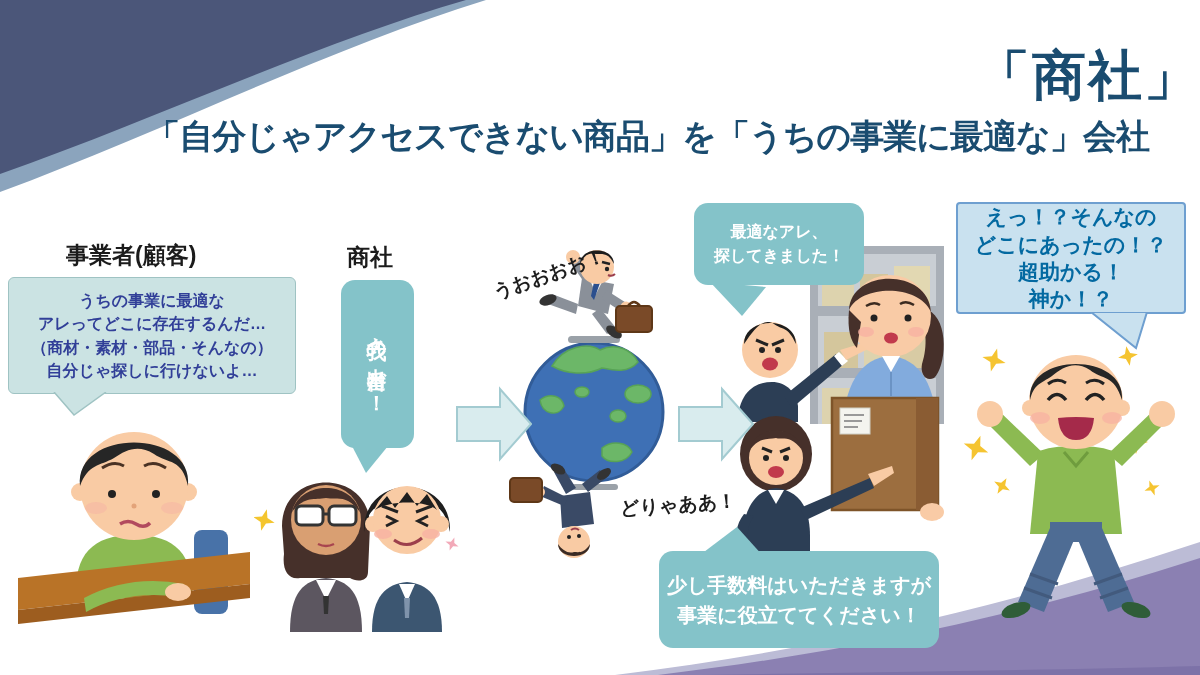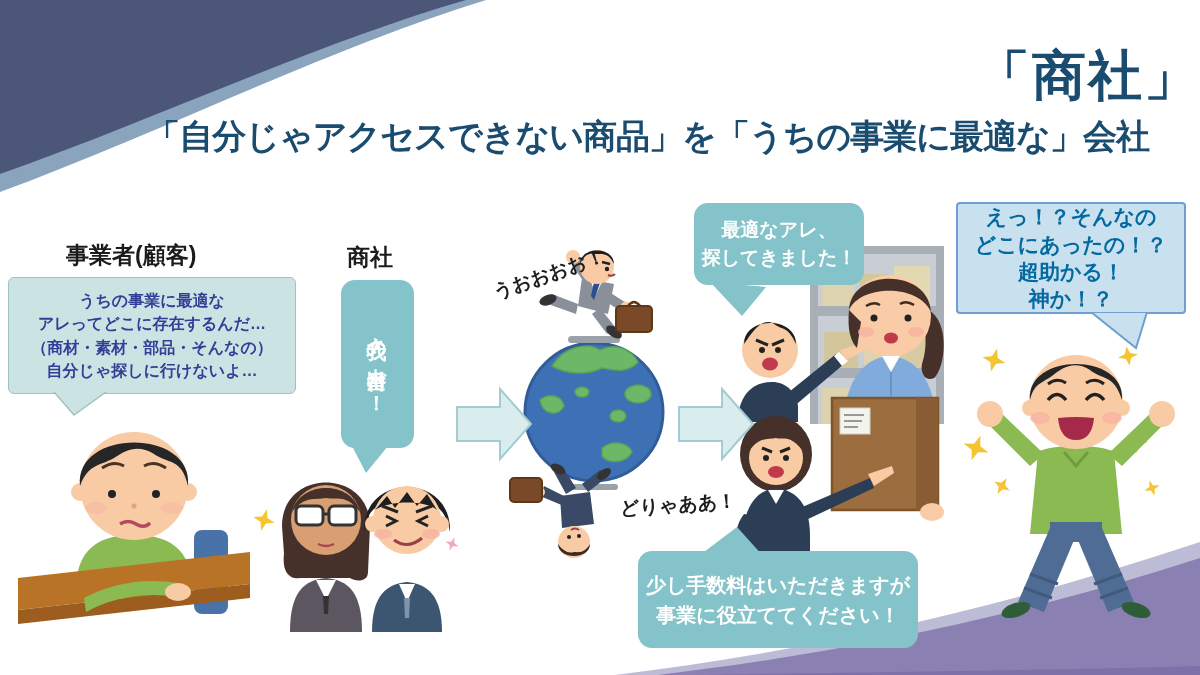--- a/index.html
+++ b/index.html
@@ -320,29 +320,29 @@
   </svg>
 
   <div class="abs bubble-vertical" style="left:341px;top:280px;width:73px;height:168px;">我々の出番だ！</div>
   <svg class="tail" style="left:350px;top:446px;" width="40" height="28">
     <polygon points="2,0 38,0 16,27" fill="#84c3c9"></polygon>
   </svg>
 
   <svg class="tail" style="left:700px;top:280px;" width="70" height="38">
     <polygon points="10,2 66,7 42,36" fill="#84c3c9"></polygon>
   </svg>
-  <div class="abs bubble bubble-teal" style="left:694px;top:203px;width:170px;height:82px;font-size:19px;">
+  <div class="abs bubble bubble-teal" style="left:694px;top:203px;width:170px;height:82px;font-size:16px;">
     <div>最適なアレ、</div>
     <div>探してきました！</div>
   </div>
 
   <svg class="tail" style="left:695px;top:524px;" width="75" height="34">
     <polygon points="5,31 70,34 42,3" fill="#84c3c9"></polygon>
   </svg>
-  <div class="abs bubble bubble-teal" style="left:638px;top:551px;width:280px;height:97px;">
+  <div class="abs bubble bubble-teal" style="left:659px;top:551px;width:280px;height:97px;">
     <div>少し手数料はいただきますが</div>
     <div>事業に役立ててください！</div>
   </div>
 
   <div class="abs bubble bubble-blue" style="left:956px;top:202px;width:230px;height:112px;">
     <div>えっ！？そんなの</div>
     <div>どこにあったの！？</div>
     <div>超助かる！</div>
     <div>神か！？</div>
   </div>

